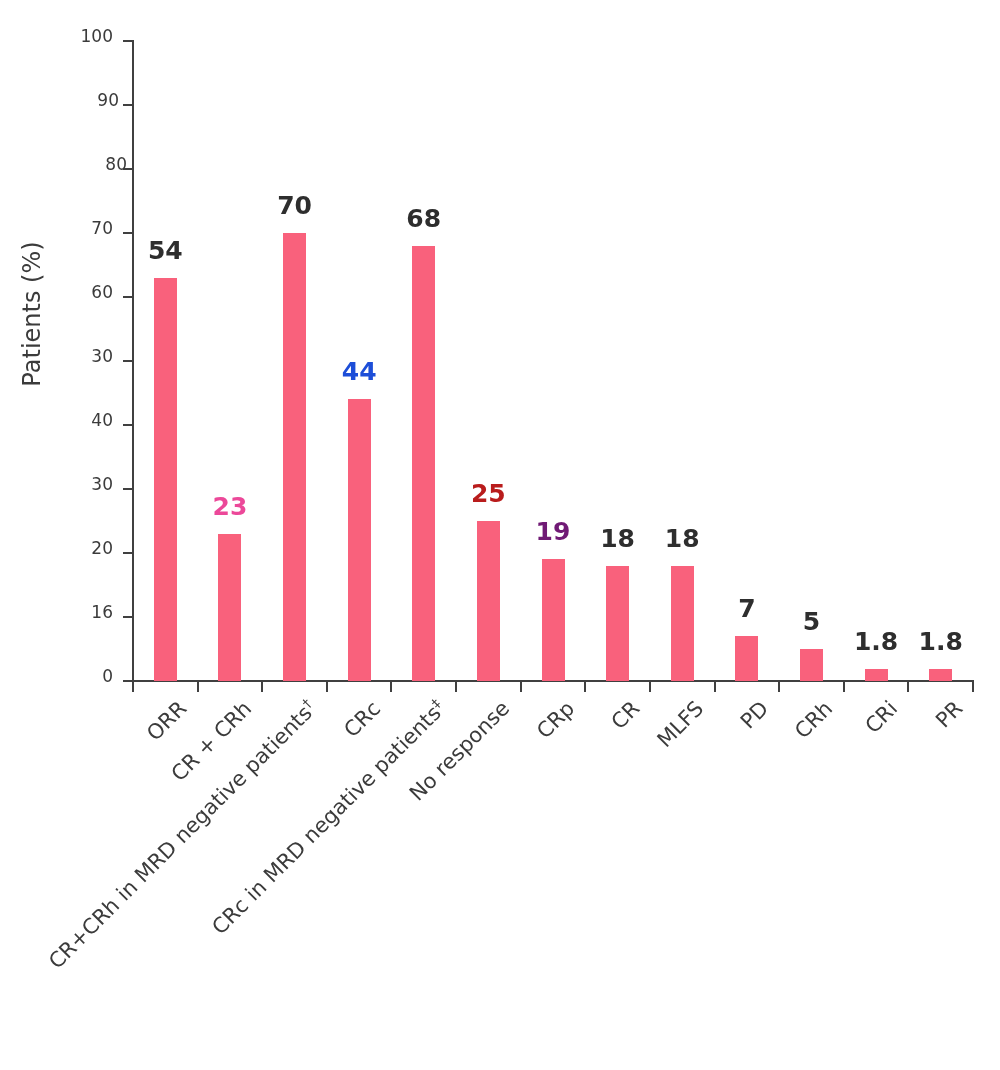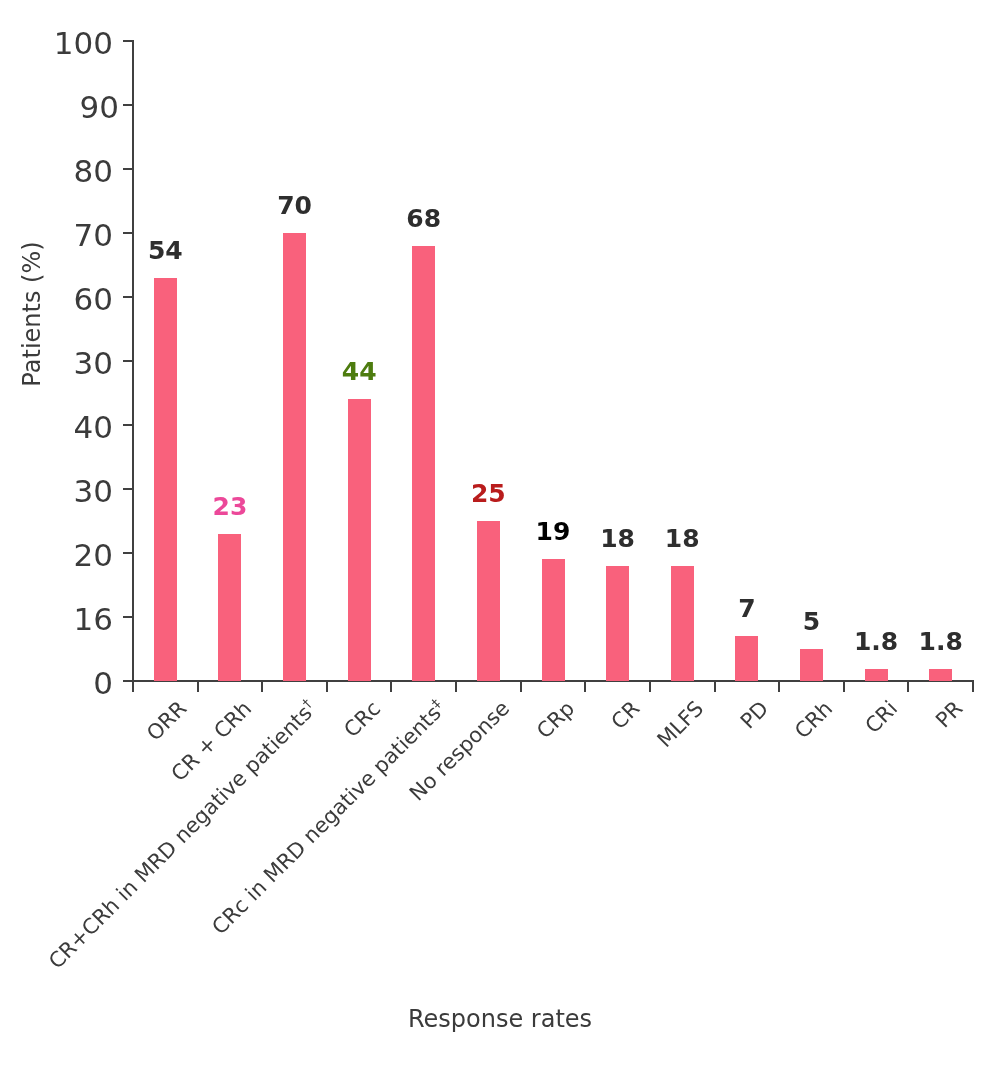--- a/index.html
+++ b/index.html
@@ -52,21 +52,21 @@
   .ytick {
     position: absolute;
     width: 9px;
     height: 2px;
     background: #404040;
     left: 123px;
   }
   .ytick-label {
     position: absolute;
     right: 1000px; 
-    font-size: 31px;
+    font-size: 17px;
     color: #3b3b3b;
     text-align: right;
     line-height: 1;
     white-space: nowrap;
   }
 
   .xtick {
     position: absolute;
     top: 682px;
     width: 2px;
@@ -147,21 +147,21 @@
       <div class="ytick-label" style="left: 0px; width: 113px; top: 476px;">30</div>
       <div class="ytick" style="top: 424px;"></div>
       <div class="ytick-label" style="left: 0px; width: 113px; top: 412px;">40</div>
       <div class="ytick" style="top: 360px;"></div>
       <div class="ytick-label" style="left: 0px; width: 113px; top: 348px;">30</div>
       <div class="ytick" style="top: 296px;"></div>
       <div class="ytick-label" style="left: 0px; width: 113px; top: 284px;">60</div>
       <div class="ytick" style="top: 232px;"></div>
       <div class="ytick-label" style="left: 0px; width: 113px; top: 220px;">70</div>
       <div class="ytick" style="top: 168px;"></div>
-      <div class="ytick-label" style="left: 0px; width: 113px; top: 156px;">80</div>
+      <div class="ytick-label" style="left: 14px; width: 113px; top: 156px;">80</div>
       <div class="ytick" style="top: 104px;"></div>
       <div class="ytick-label" style="left: 0px; width: 113px; top: 92px; padding-left: 6px;">90</div>
       <div class="ytick" style="top: 40px;"></div>
       <div class="ytick-label" style="left: 0px; width: 113px; top: 28px;">100</div>
     </div>
   <div id="xticks-layer">
       <div class="xtick" style="left: 132px;"></div>
       <div class="xtick" style="left: 196.615px;"></div>
       <div class="xtick" style="left: 261.231px;"></div>
       <div class="xtick" style="left: 325.846px;"></div>
@@ -190,24 +190,24 @@
       <div class="bar" title="PD: 7" style="left: 602.346px; width: 23px; height: 44.8px; background: rgb(249, 97, 124);"></div>
       <div class="bar" title="CRh: 5" style="left: 666.962px; width: 23px; height: 32px; background: rgb(249, 97, 124);"></div>
       <div class="bar" title="CRi: 1.8" style="left: 731.577px; width: 23px; height: 11.52px; background: rgb(249, 97, 124);"></div>
       <div class="bar" title="PR: 1.8" style="left: 796.192px; width: 23px; height: 11.52px; background: rgb(249, 97, 124);"></div>
     </div>
 
   <div id="values-layer">
       <div class="bar-value" style="width: 100px; left: 115.308px; top: 237.8px; color: rgb(46, 46, 46);">54</div>
       <div class="bar-value" style="width: 100px; left: 179.923px; top: 493.8px; color: #ec4899;">23</div>
       <div class="bar-value" style="width: 100px; left: 244.538px; top: 193px; color: rgb(46, 46, 46);">70</div>
-      <div class="bar-value" style="width: 100px; left: 309.154px; top: 359.4px; color: #4d7c0f;">44</div>
+      <div class="bar-value" style="width: 100px; left: 309.154px; top: 359.4px; color: #1d4ed8;">44</div>
       <div class="bar-value" style="width: 100px; left: 373.769px; top: 205.8px; color: rgb(46, 46, 46);">68</div>
       <div class="bar-value" style="width: 100px; left: 438.385px; top: 481px; color: #b91c1c;">25</div>
-      <div class="bar-value" style="width: 100px; left: 503px; top: 519.4px; color: #000000;">19</div>
+      <div class="bar-value" style="width: 100px; left: 503px; top: 519.4px; color: #701a75;">19</div>
       <div class="bar-value" style="width: 100px; left: 567.615px; top: 525.8px; color: rgb(46, 46, 46);">18</div>
       <div class="bar-value" style="width: 100px; left: 632.231px; top: 525.8px; color: rgb(46, 46, 46);">18</div>
       <div class="bar-value" style="width: 100px; left: 696.846px; top: 596.2px; color: rgb(46, 46, 46);">7</div>
       <div class="bar-value" style="width: 100px; left: 761.462px; top: 609px; color: rgb(46, 46, 46);">5</div>
       <div class="bar-value" style="width: 100px; left: 826.077px; top: 629.48px; color: rgb(46, 46, 46);">1.8</div>
       <div class="bar-value" style="width: 100px; left: 890.692px; top: 629.48px; color: rgb(46, 46, 46);">1.8</div>
     </div>
   <div id="xlabels-layer">
       <div class="xcat-label" style="left: -424.692px; width: 600px; top: 697px;">ORR</div>
       <div class="xcat-label" style="left: -360.077px; width: 600px; top: 697px;">CR + CRh</div>
@@ -218,14 +218,13 @@
       <div class="xcat-label" style="left: -37px; width: 600px; top: 697px;">CRp</div>
       <div class="xcat-label" style="left: 27.6154px; width: 600px; top: 697px;">CR</div>
       <div class="xcat-label" style="left: 92.2308px; width: 600px; top: 697px;">MLFS</div>
       <div class="xcat-label" style="left: 156.846px; width: 600px; top: 697px;">PD</div>
       <div class="xcat-label" style="left: 221.462px; width: 600px; top: 697px;">CRh</div>
       <div class="xcat-label" style="left: 286.077px; width: 600px; top: 697px;">CRi</div>
       <div class="xcat-label" style="left: 350.692px; width: 600px; top: 697px;">PR</div>
     </div>
 
   <div class="axis-title-y">Patients (%)</div>
-  <div class="axis-title-x">Response rates</div>
 </div>
 
 </body></html>

